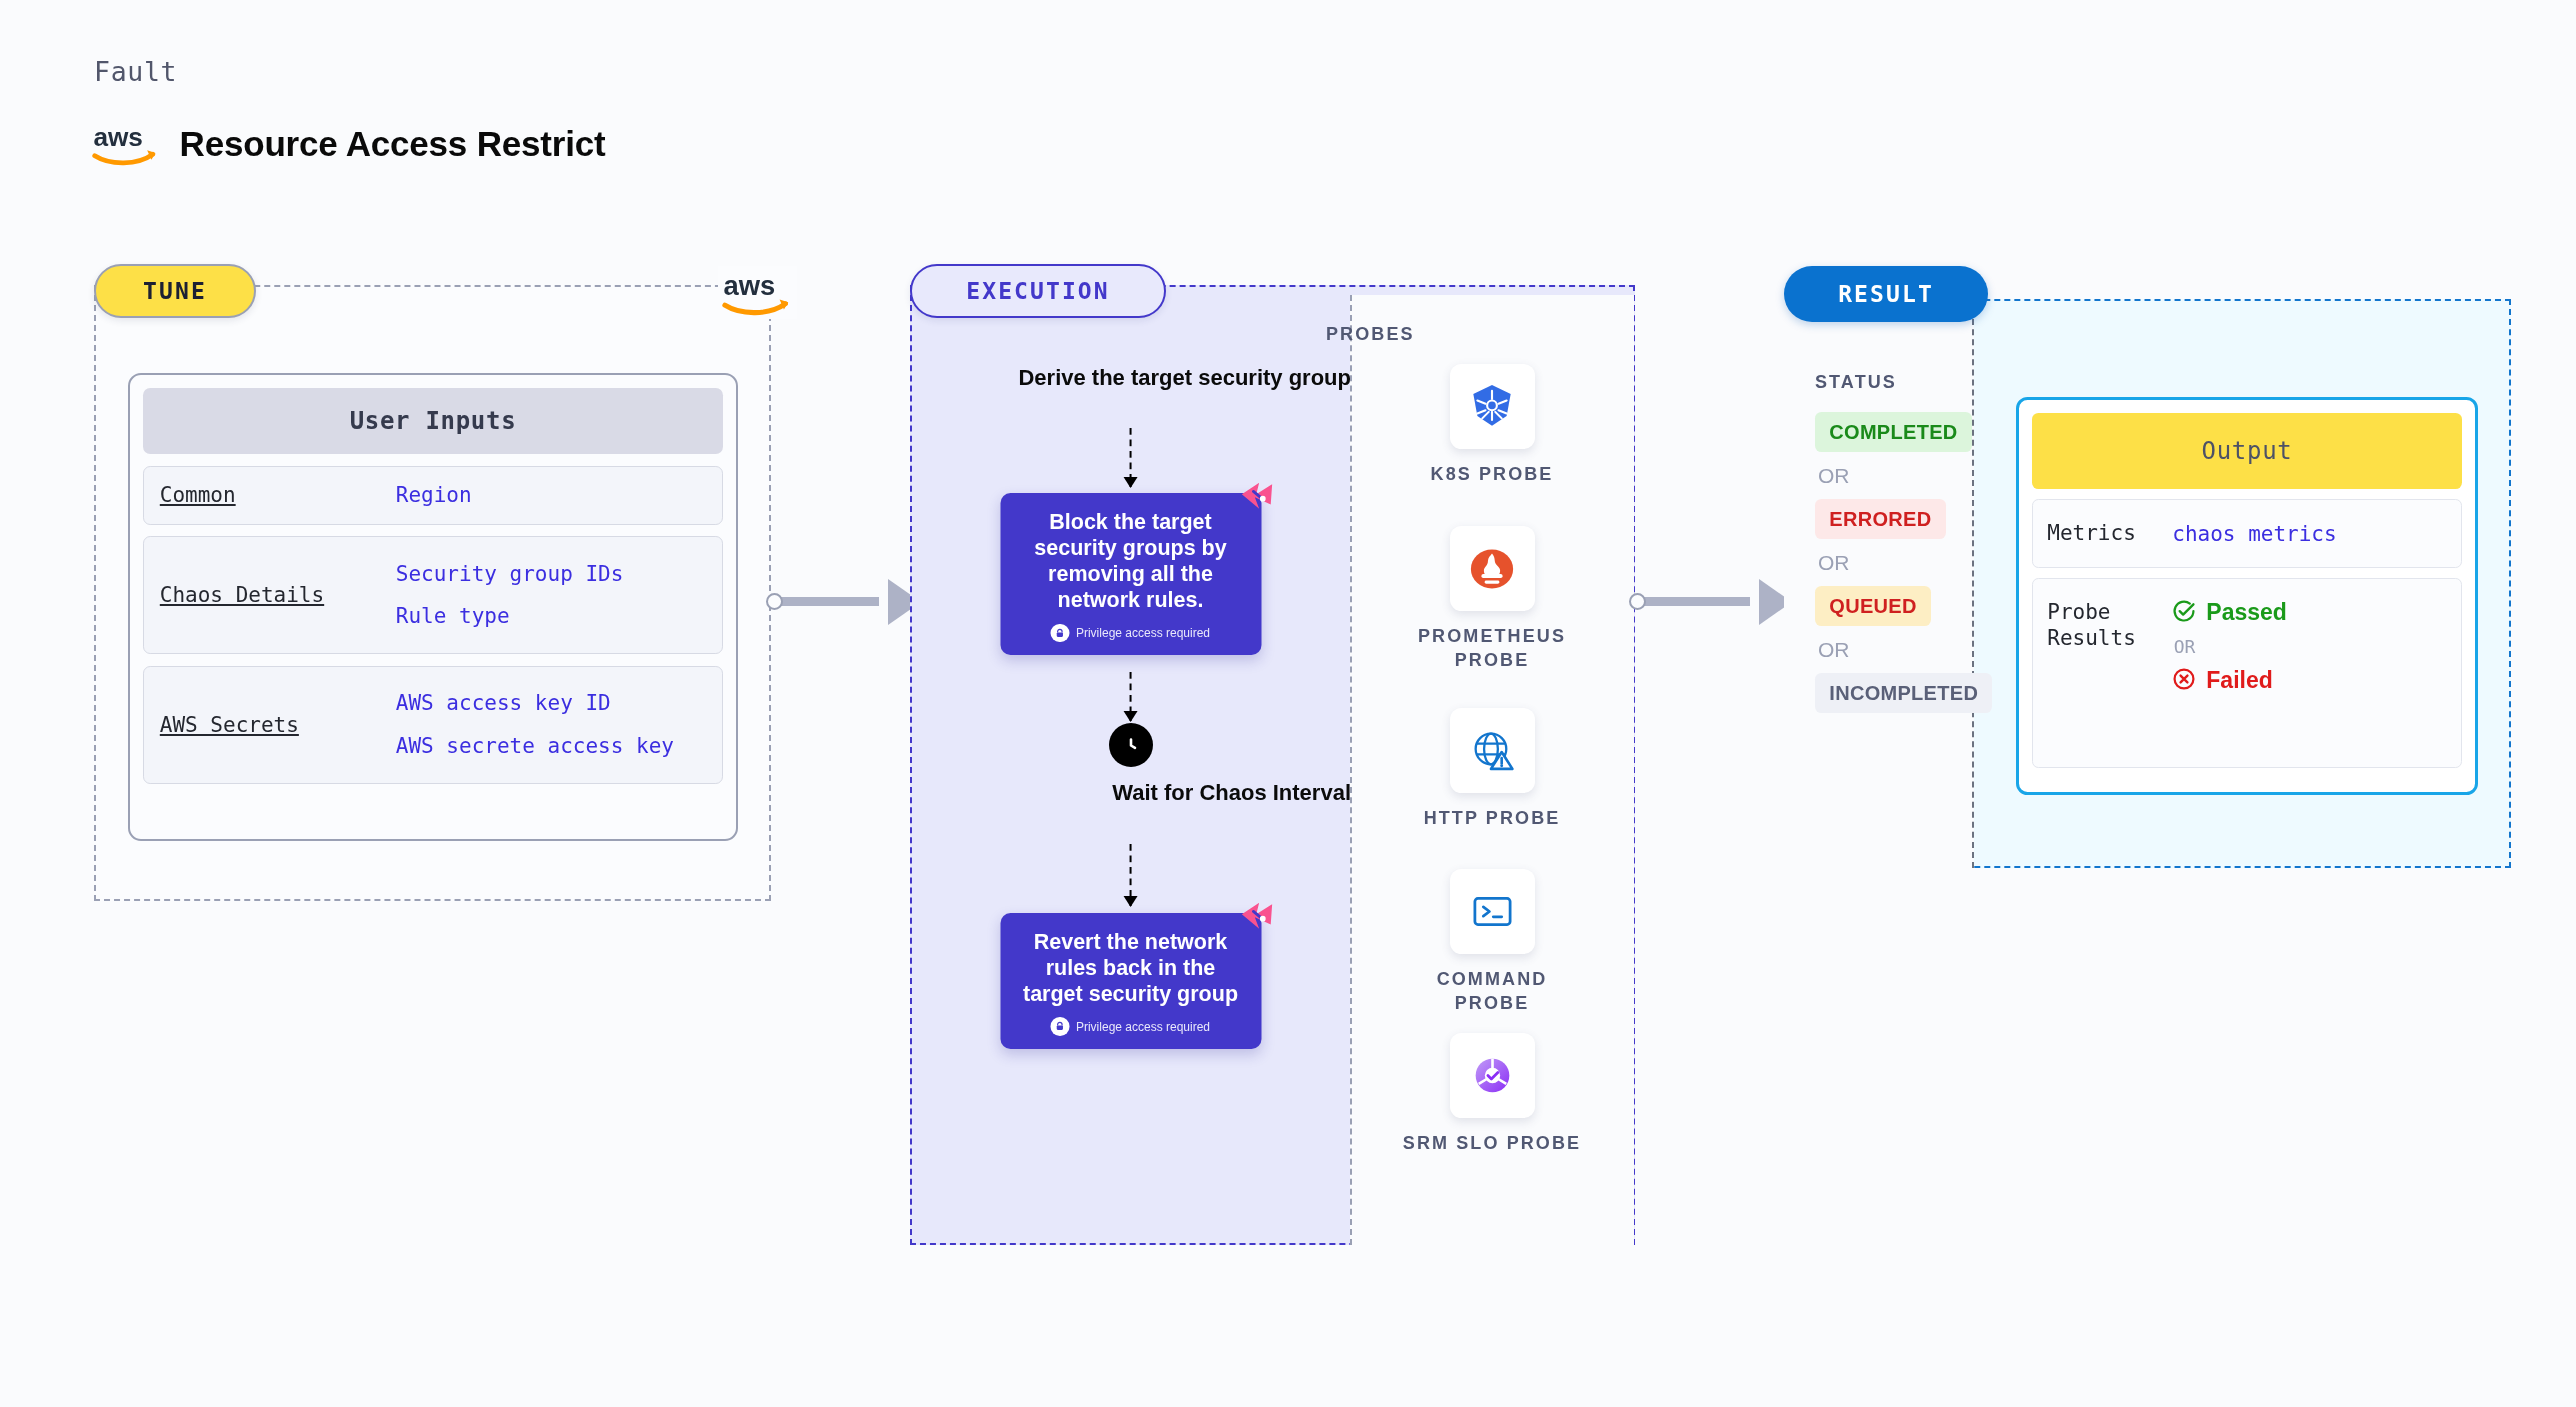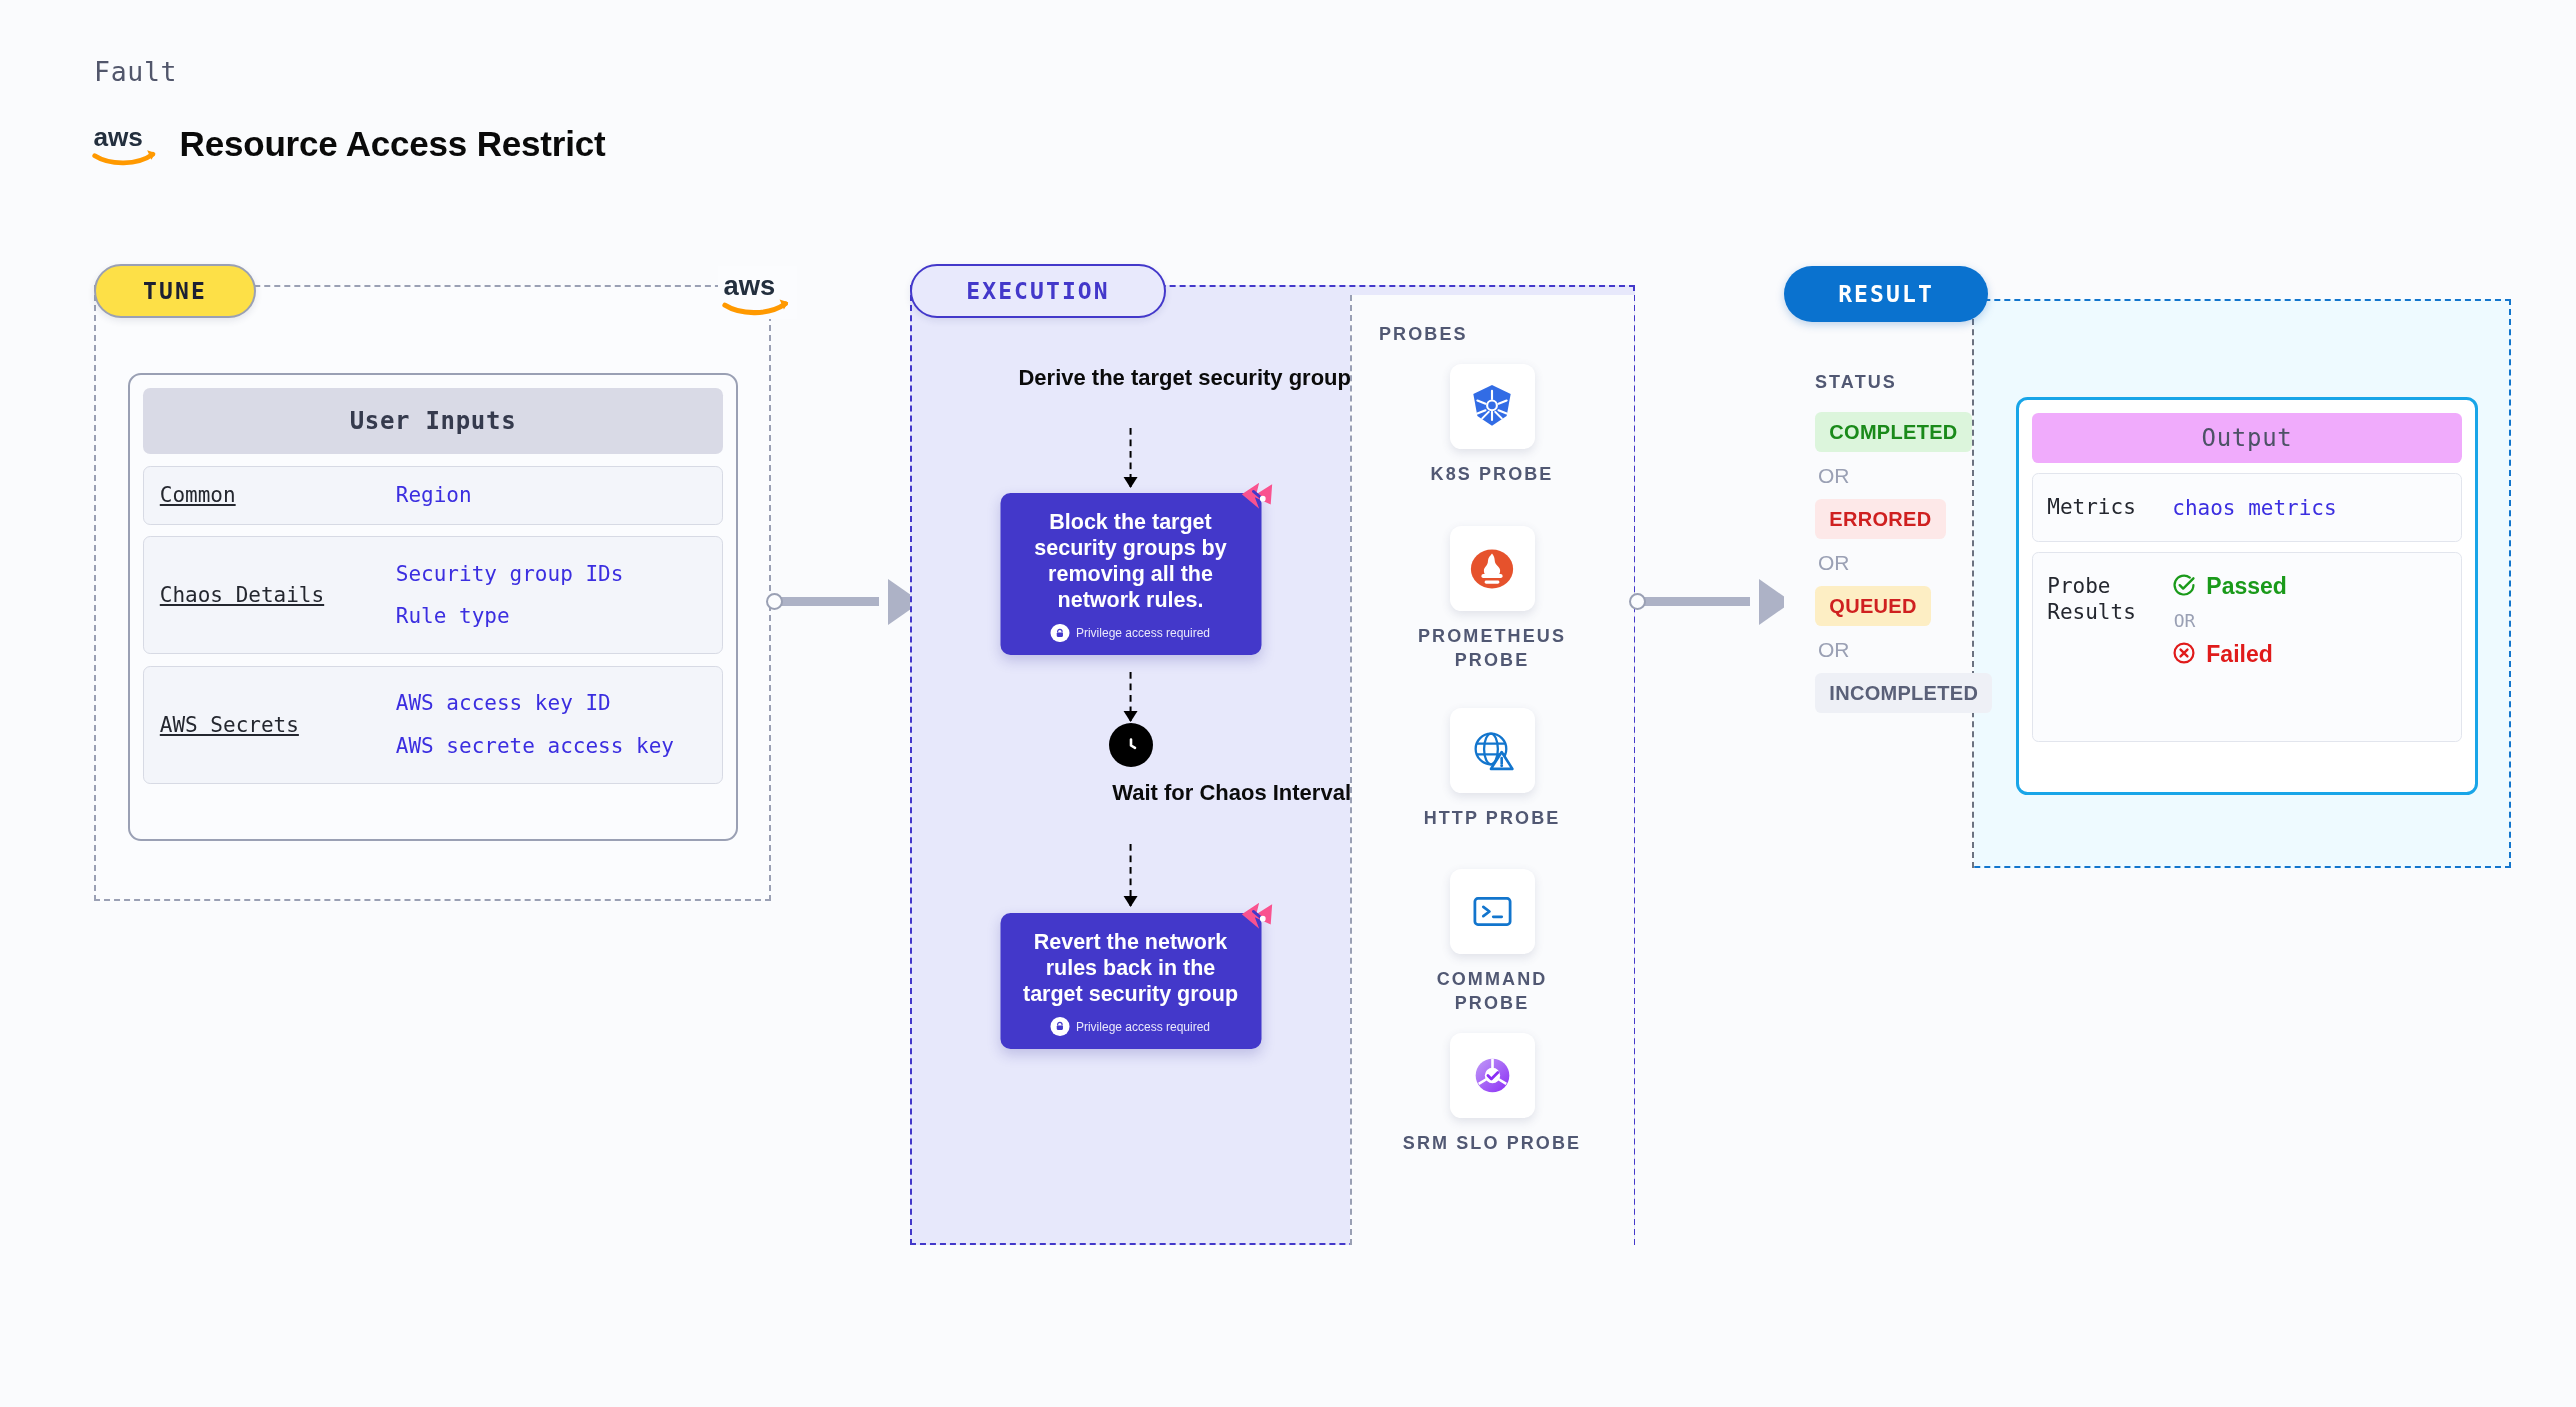--- a/index.html
+++ b/index.html
@@ -139,21 +139,21 @@
   }
   .corner-badge { position: absolute; right: -15.8px; top: -15.8px; width: 39px; height: 39px; }
   .clock {
     position: absolute; left: 50%; transform: translateX(-50%);
     width: 44px; height: 44px; border-radius: 50%; background: #000;
     display: flex; align-items: center; justify-content: center;
   }
 
   
   .probes-label {
-    position: absolute; left: 1379px; top: 324px;
+    position: absolute; left: 1326px; top: 324px;
     font-size: 18px; font-weight: 700; color: #515873; letter-spacing: 2.1px;
   }
   .probe { position: absolute; width: 186px; left: 1399px; text-align: center; }
   .probe .tile {
     width: 85px; height: 85px; margin: 0 auto; background: #fff; border-radius: 11.5px;
     box-shadow: 0 3.6px 10px rgba(60,70,110,.13);
     display: flex; align-items: center; justify-content: center;
   }
   .probe .pl {
     margin-top: 13px; font-size: 18px; font-weight: 700; color: #515873;
@@ -173,21 +173,21 @@
   }
   .or-text { font-size: 21px; color: #9aa0b4; margin: 11.5px 0 11.5px 2.9px; }
 
   
   .output-card {
     position: absolute; left: 2016px; top: 397px; width: 462px; height: 398px;
     background: #ffffff; border: 3.6px solid #18a5e8; border-radius: 11.5px;
     padding: 13px; display: flex; flex-direction: column; gap: 10px;
   }
   .output-head {
-    height: 50px; background: #f0abfc; border-radius: 6.4px;
+    height: 76px; background: #fde047; border-radius: 6.4px;
     display: flex; align-items: center; justify-content: center;
     font-family: "DejaVu Sans Mono", monospace; font-size: 24px; color: #4d5266; letter-spacing: 0.7px;
   }
   .out-row {
     background: #fbfcfe; border: 1.4px solid #e2e5ed; border-radius: 6.4px;
     display: flex; align-items: center; padding: 0 14.3px;
     font-family: "DejaVu Sans Mono", monospace;
   }
   .out-row .ok { font-size: 21px; color: #24272f; width: 125px; flex: none; line-height: 1.25; }
   .row-metrics { height: 69px; }

